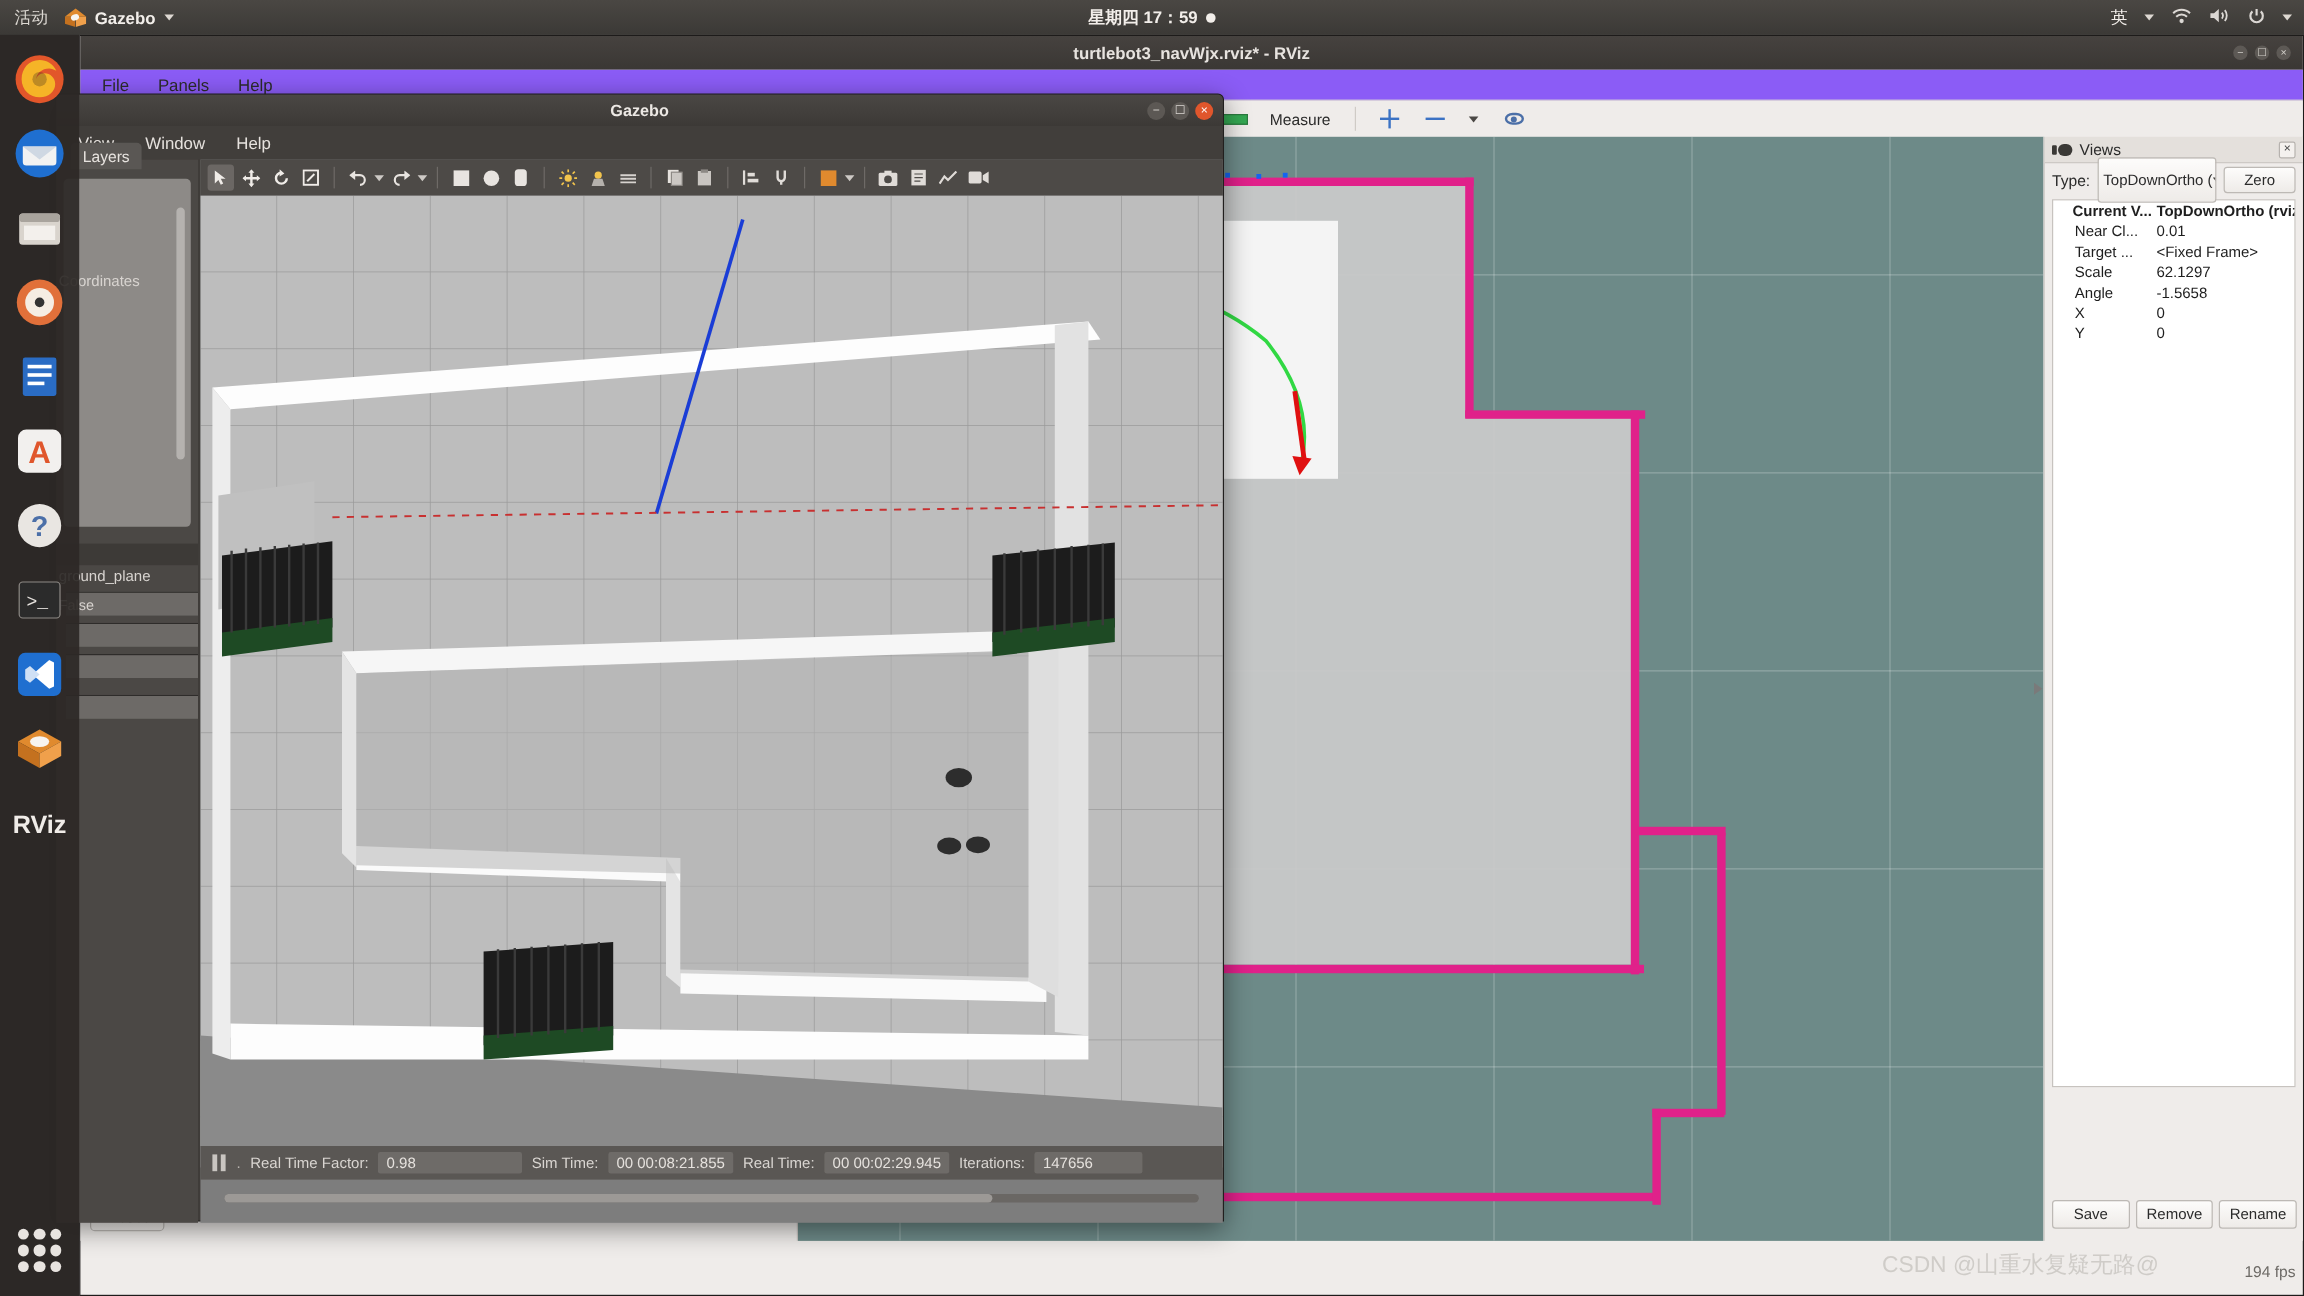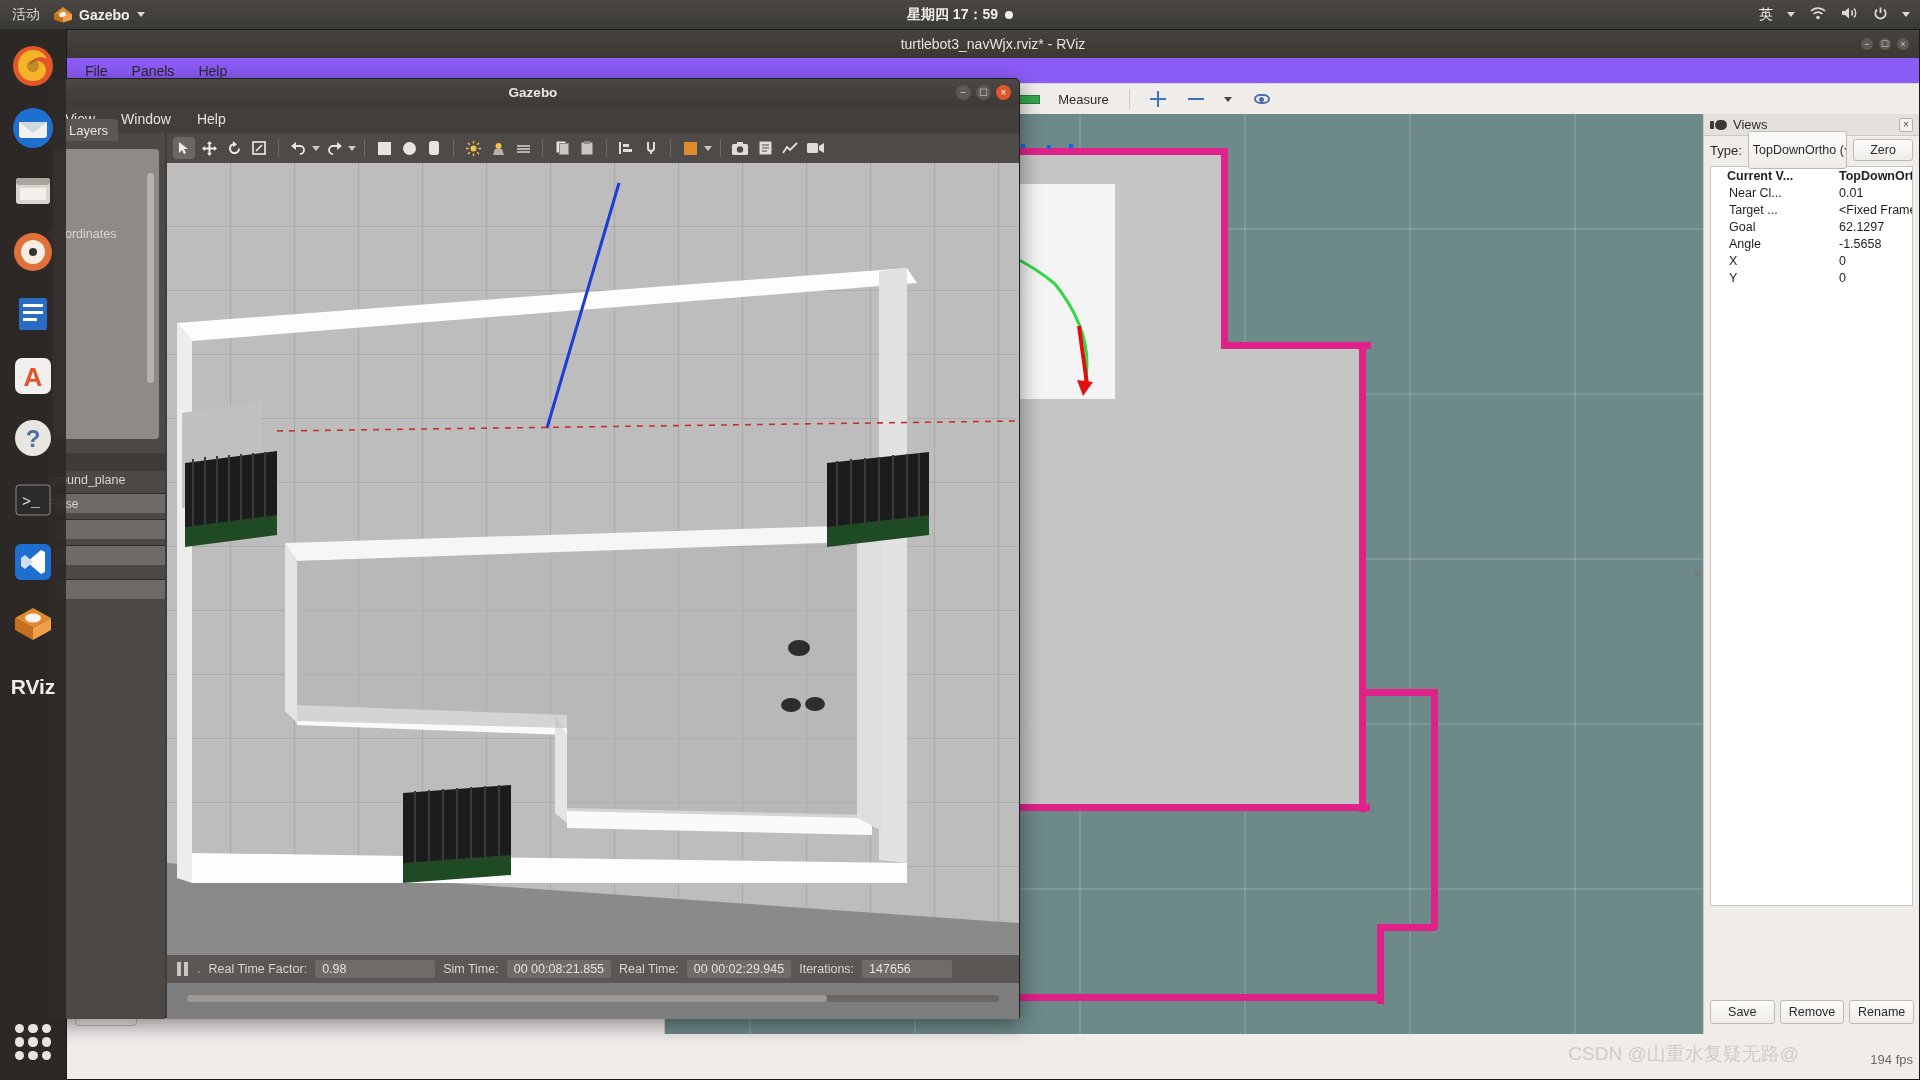--- a/index.html
+++ b/index.html
@@ -42,21 +42,21 @@
   #launcher .apps{position:absolute;bottom:10px;left:5px;width:56px;height:56px;
     display:grid;grid-template-columns:repeat(3,1fr);grid-template-rows:repeat(3,1fr);
     gap:4px;padding:10px;}
   #launcher .apps span{background:#e8e4e0;border-radius:50%;display:block;}
 
   
   #rviz{position:absolute;left:66px;top:29px;width:1854px;height:1051px;
     background:#efecea;border:1px solid #1d1b1a;}
   #rviz-titlebar{height:28px;background:linear-gradient(#46423f,#3a3734);
     display:flex;align-items:center;justify-content:center;position:relative;}
-  #rviz-title{color:#e7e3df;font-size:14px;font-weight:normal;}
+  #rviz-title{color:#e7e3df;font-size:14px;font-weight:bold;}
   #rviz-wc{position:absolute;right:10px;display:flex;gap:6px;align-items:center;}
   .wcdot{width:12px;height:12px;border-radius:50%;background:#5d5955;
      display:flex;align-items:center;justify-content:center;color:#cfcbc6;font-size:9px;}
   #rviz-menubar{height:26px;background:#8b5cf6;display:flex;align-items:center;
     gap:24px;padding-left:18px;font-size:14px;color:#2b2b2b;border-bottom:1px solid #dcd8d4;}
   #rviz-menubar span{cursor:default;}
 
   #rviz-toolbar{height:30px;background:#efecea;display:flex;align-items:center;
     gap:10px;padding-left:8px;font-size:13px;color:#2b2b2b;}
   .tbtn{display:flex;align-items:center;gap:18px;padding:2px 6px;border-radius:3px;}
@@ -109,21 +109,21 @@
   #views-typerow{height:28px;display:flex;align-items:center;gap:6px;padding:0 6px;font-size:13px;}
   #views-typerow .lbl{color:#2b2b2b;}
   .combo{flex:1;height:38px;background:linear-gradient(#fdfcfb,#eeebe8);border:1px solid #bdb9b5;
      border-radius:3px;display:flex;align-items:center;padding:0 4px;font-size:12.5px;color:#2b2b2b;
      overflow:hidden;white-space:nowrap;}
   .combo .cb-caret{margin-left:auto;width:0;height:0;border-left:4px solid transparent;
      border-right:4px solid transparent;border-top:5px solid #4a4744;}
   .zerobtn{width:60px;height:22px;background:linear-gradient(#fdfcfb,#eeebe8);border:1px solid #bdb9b5;
      border-radius:3px;font-size:12.5px;display:flex;align-items:center;justify-content:center;color:#2b2b2b;}
   #views-tree{margin:2px 6px;border:1px solid #c7c3bf;background:#fff;height:740px;font-size:12.5px;}
-  .vrow{display:flex;height:17px;align-items:center;gap:42px;}
+  .vrow{display:flex;height:17px;align-items:center;}
   .vrow .vk{width:86px;padding-left:18px;color:#1e1e1e;white-space:nowrap;overflow:hidden;}
   .vrow .vv{flex:1;color:#1e1e1e;white-space:nowrap;overflow:hidden;}
   .vrow.head .vk,.vrow.head .vv{font-weight:bold;}
   .vrow.head .vk{padding-left:16px;position:relative;}
   #views-buttons{position:absolute;bottom:10px;left:6px;width:204px;display:flex;gap:5px;}
   .vbtn{flex:1;height:24px;background:linear-gradient(#fdfcfb,#eeebe8);border:1px solid #bdb9b5;
      border-radius:3px;font-size:12.5px;display:flex;align-items:center;justify-content:center;color:#2b2b2b;}
 
   
   #watermark{position:absolute;right:120px;bottom:12px;font-size:19px;color:#cfccc8;
@@ -333,21 +333,21 @@
         </div>
         <div class="vrow">
           <span class="vk">Near Cl...</span>
           <span class="vv">0.01</span>
         </div>
         <div class="vrow">
           <span class="vk">Target ...</span>
           <span class="vv">&lt;Fixed Frame&gt;</span>
         </div>
         <div class="vrow">
-          <span class="vk">Goal</span>
+          <span class="vk">Scale</span>
           <span class="vv">62.1297</span>
         </div>
         <div class="vrow">
           <span class="vk">Angle</span>
           <span class="vv">-1.5658</span>
         </div>
         <div class="vrow">
           <span class="vk">X</span>
           <span class="vv">0</span>
         </div>

